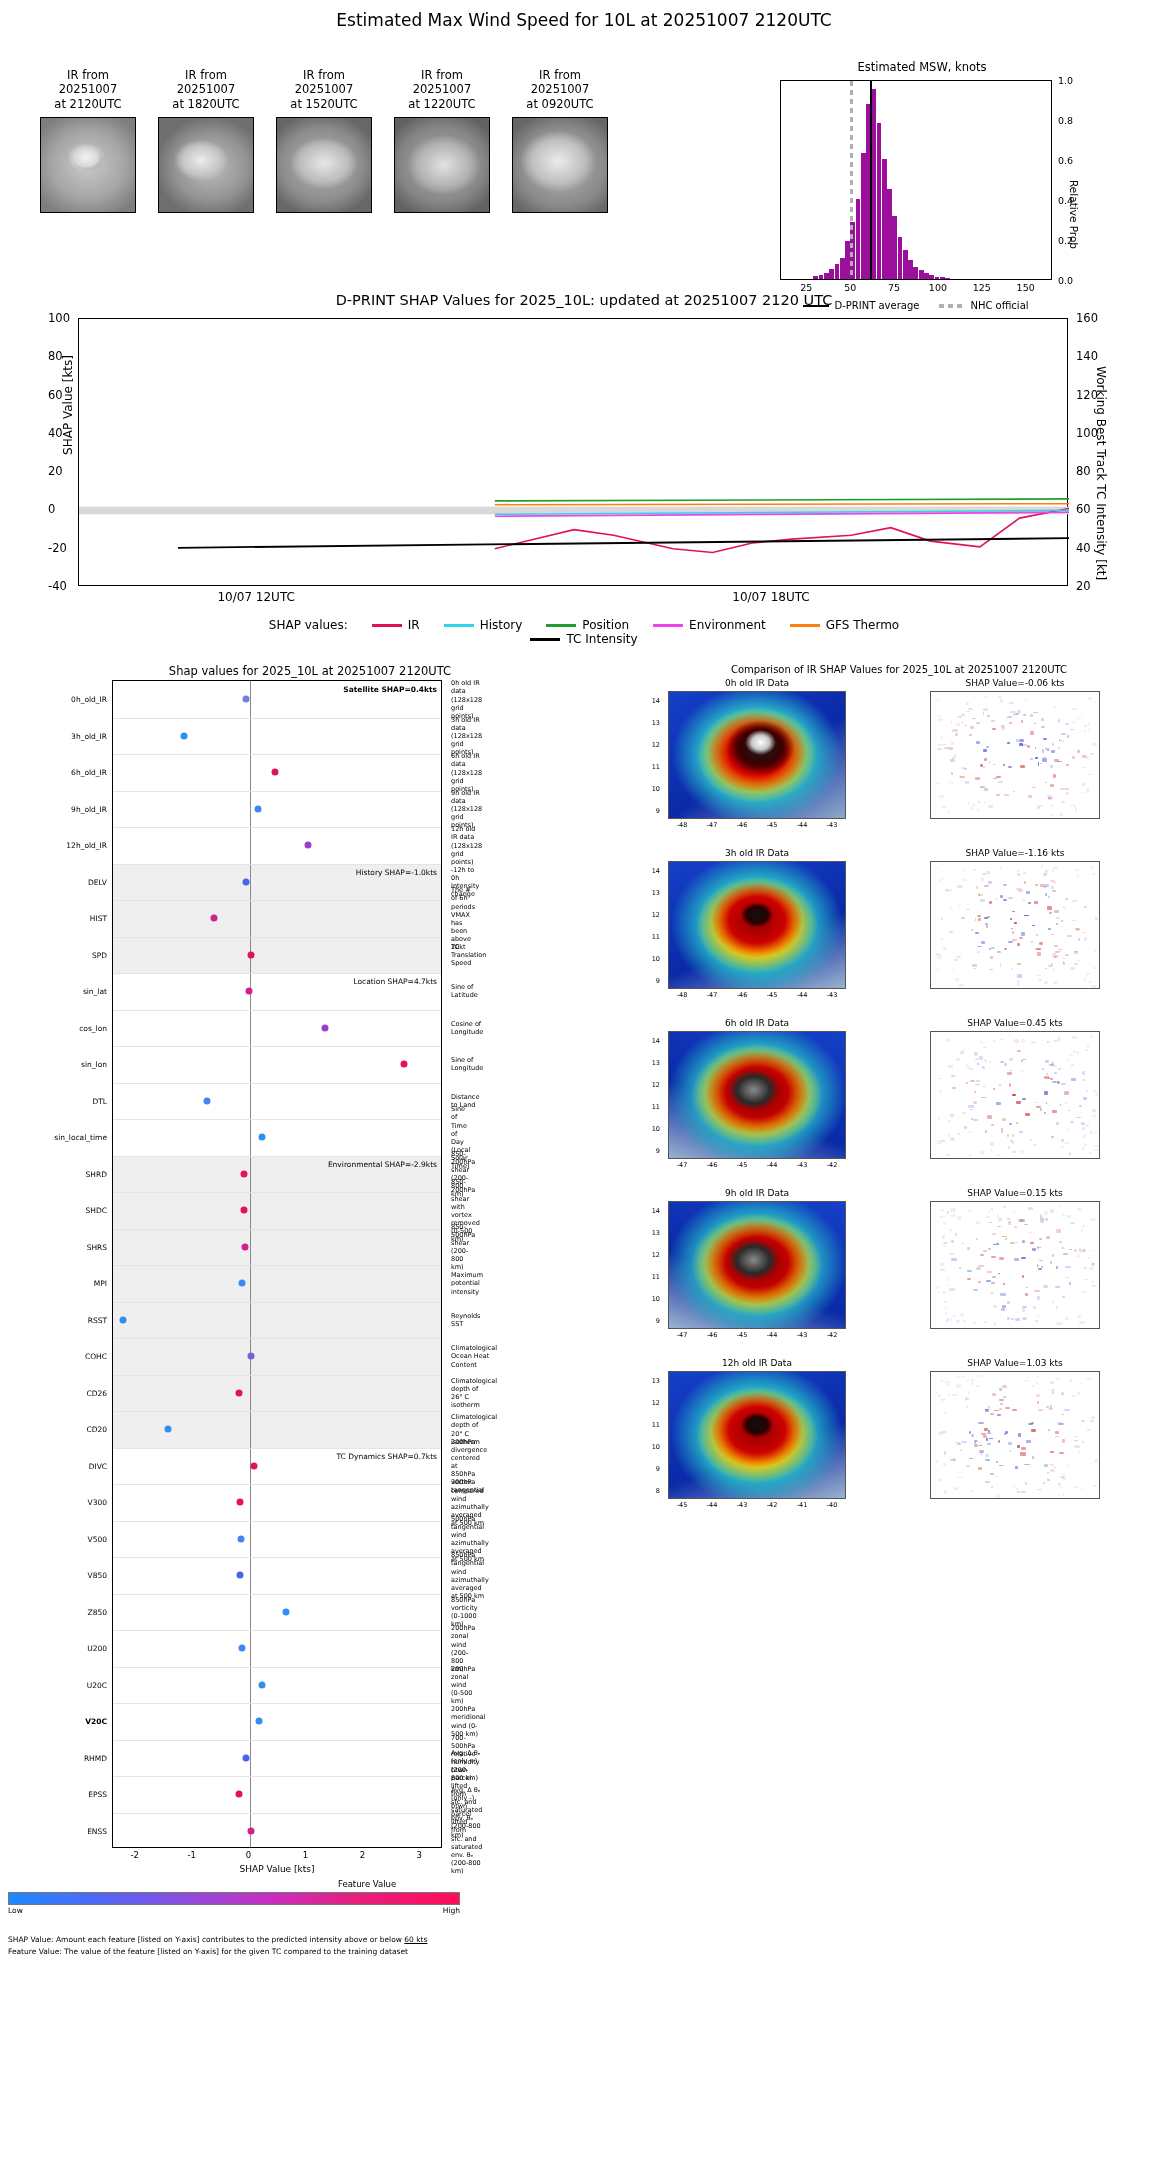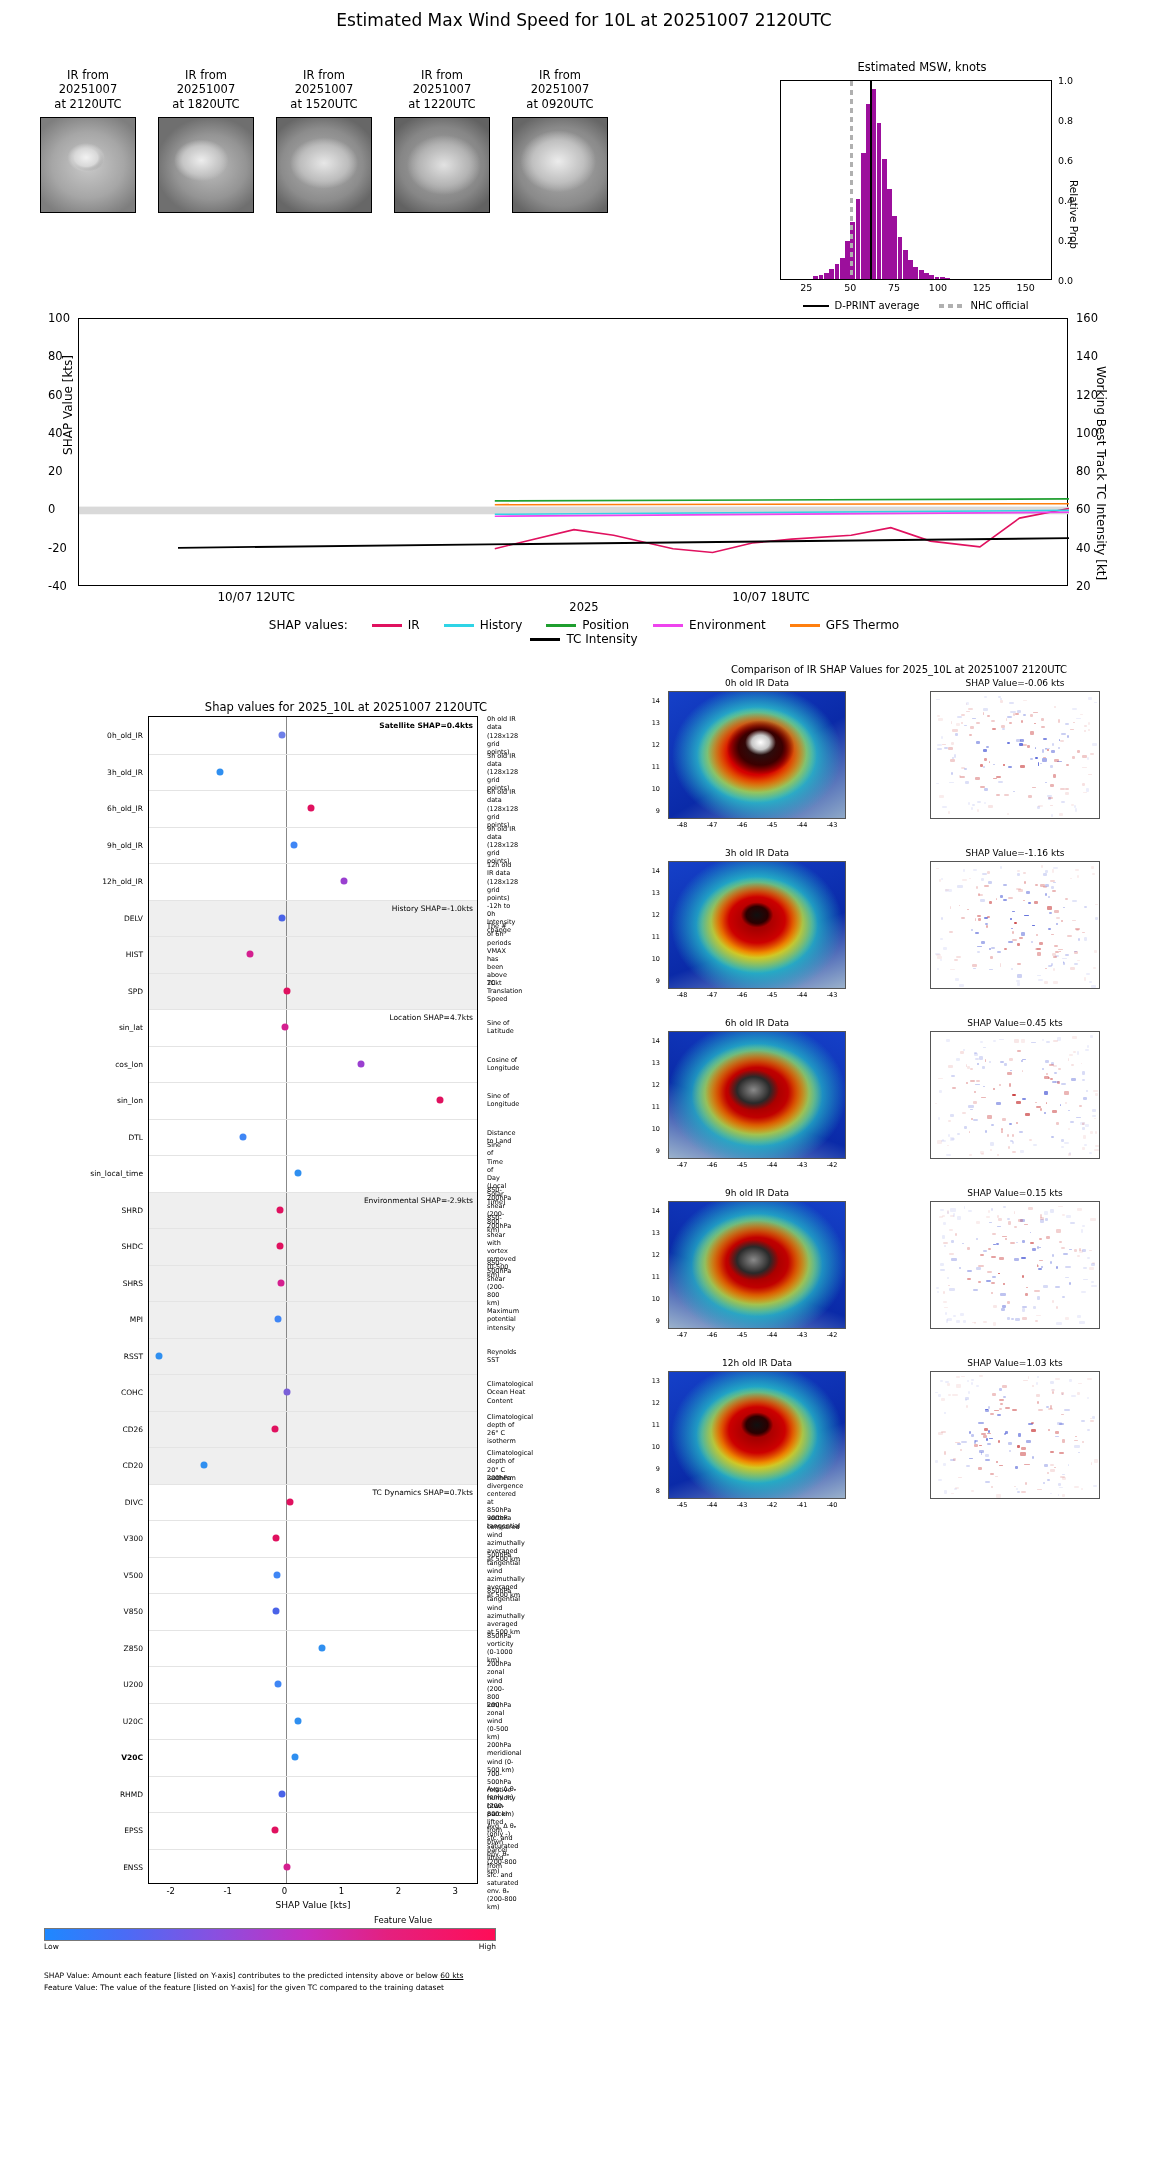--- a/index.html
+++ b/index.html
@@ -87,21 +87,21 @@
   #ts-ylabel2 { position: absolute; left: 1108px; top: 80px; font-size: 12px;
     transform: rotate(90deg); transform-origin: left top; white-space: nowrap; }
   .ts-ytick { position: absolute; font-size: 11.5px; transform: translateY(-50%); }
   .ts-xtick { position: absolute; font-size: 12px; transform: translateX(-50%); }
   #ts-legend { position: absolute; left: 0; top: 332px; width: 1168px; text-align: center; font-size: 12px; }
   #ts-legend .li { display: inline-block; margin: 0 12px; }
   #ts-legend .sw { display:inline-block; width: 30px; height: 2.4px; vertical-align: middle; margin-right: 6px; }
   #ts-xaxis-label { position: absolute; left: 0; top: 314px; width: 1168px; text-align: center; font-size: 11.5px; }
 
   
-  #shap-panel { position: absolute; left: 0; top: 700px; width: 690px; height: 1400px; margin-left: 36px; }
+  #shap-panel { position: absolute; left: 0; top: 664px; width: 690px; height: 1400px; }
   #shap-title { position: absolute; left: 0; top: 0; width: 620px; text-align: center; font-size: 11.5px; }
   #shap-plot { position: absolute; left: 112px; top: 16px; width: 330px; height: 1168px;
     border: 1px solid #000; background: #fff; }
   .feat-label { position: absolute; right: 100%; padding-right: 6px; font-size: 7.5px;
     transform: translateY(-50%); white-space: nowrap; text-align: right; }
   .feat-desc { position: absolute; left: 100%; padding-left: 10px; font-size: 6.5px;
     transform: translateY(-50%); white-space: pre-line; line-height: 1.25; }
   .grp-band { position: absolute; left: 0; right: 0; background: #efefef; }
   .grp-line { position: absolute; left: 0; right: 0; height: 1px; background: #000; }
   .row-line { position: absolute; left: 0; right: 0; height: 1px; background: #e4e4e4; }
@@ -254,35 +254,35 @@
       </div>
     <div id="hist-ylabel">Relative Prob</div>
     <div id="hist-legend">
       <span><i class="lg-solid"></i><span>D-PRINT average</span></span>
       <span><i class="lg-dash"></i><span>NHC official</span></span>
     </div>
   </div>
 </div>
 
 <div id="ts-panel">
+  <div id="ts-title">D-PRINT SHAP Values for 2025_10L: updated at 20251007 2120 UTC</div>
   <div id="ts-ylabel">SHAP Value [kts]</div>
   <div id="ts-ylabel2">Working Best Track TC Intensity [kt]</div>
   <div id="ts-plot">
     <svg id="ts-svg" width="990" height="268">
         <rect x="0" y="187.60000000000002" width="990" height="7.657142857142844" fill="#d9d9d9"></rect>
         <polyline points="415.8,229.7 495.0,210.6 534.6,216.3 594.0,229.7 633.6,233.5 673.2,224.0 712.8,220.1 772.2,216.3 811.8,208.7 851.4,222.1 900.9,227.8 940.5,199.1 990.0,189.5" fill="none" stroke="#e0115f" stroke-width="1.6"></polyline>
         <polyline points="415.8,195.3 990.0,191.4" fill="none" stroke="#2fd4e6" stroke-width="1.6"></polyline>
         <polyline points="415.8,181.9 990.0,179.9" fill="none" stroke="#1f9e2f" stroke-width="1.6"></polyline>
         <polyline points="415.8,197.2 990.0,193.3" fill="none" stroke="#ee44ee" stroke-width="1.6"></polyline>
         <polyline points="415.8,185.7 990.0,184.7" fill="none" stroke="#ff7f0e" stroke-width="1.6"></polyline>
         <polyline points="99.0,228.8 990.0,219.2" fill="none" stroke="#000000" stroke-width="1.8"></polyline>
       </svg>
   </div>
   <div id="ts-axes"></div>
-  <div id="ts-xaxis-label">2025</div>
   <div id="ts-legend"><span class="li">SHAP values:</span><span class="li"><i class="sw" style="background: rgb(224, 17, 95);"></i><span>IR</span></span><span class="li"><i class="sw" style="background: rgb(47, 212, 230);"></i><span>History</span></span><span class="li"><i class="sw" style="background: rgb(31, 158, 47);"></i><span>Position</span></span><span class="li"><i class="sw" style="background: rgb(238, 68, 238);"></i><span>Environment</span></span><span class="li"><i class="sw" style="background: rgb(255, 127, 14);"></i><span>GFS Thermo</span></span><br><span class="li"><i class="sw" style="background: rgb(0, 0, 0);"></i><span>TC Intensity</span></span></div>
 <div class="ts-ytick" style="left: 48px; top: 300px;">-40</div>
     <div class="ts-ytick" style="left: 48px; top: 261.714px;">-20</div>
     <div class="ts-ytick" style="left: 48px; top: 223.429px;">0</div>
     <div class="ts-ytick" style="left: 48px; top: 185.143px;">20</div>
     <div class="ts-ytick" style="left: 48px; top: 146.857px;">40</div>
     <div class="ts-ytick" style="left: 48px; top: 108.571px;">60</div>
     <div class="ts-ytick" style="left: 48px; top: 70.2857px;">80</div>
     <div class="ts-ytick" style="left: 48px; top: 32px;">100</div>
     <div class="ts-ytick" style="left: 1076px; top: 300px;">20</div>

